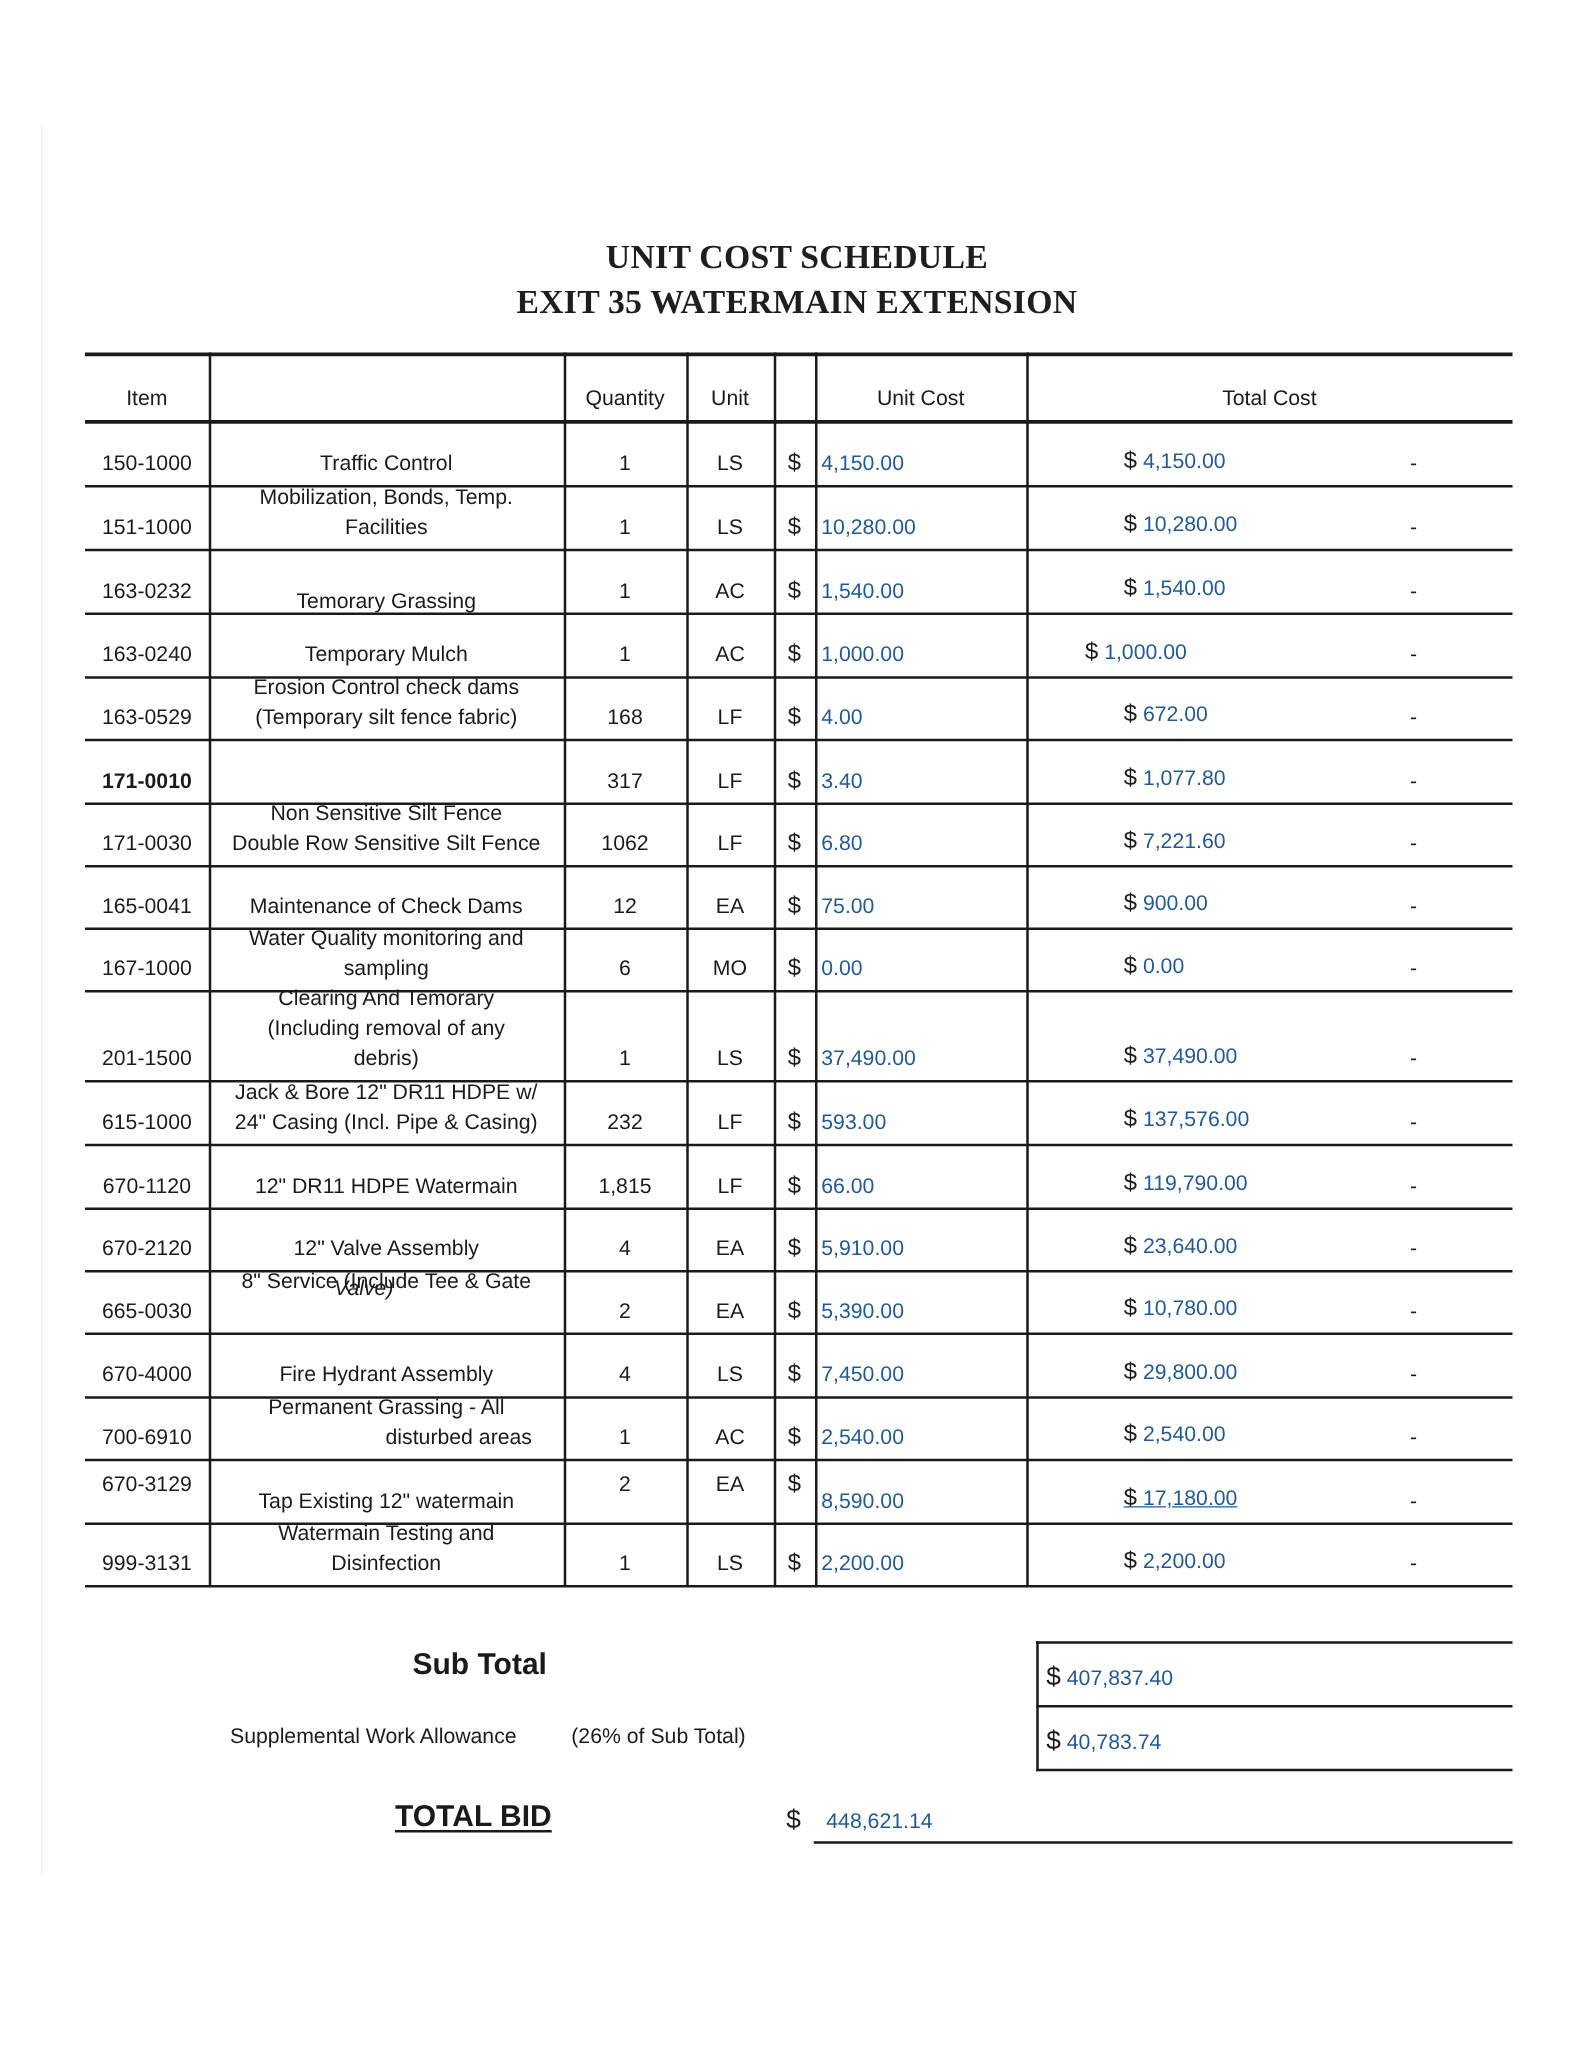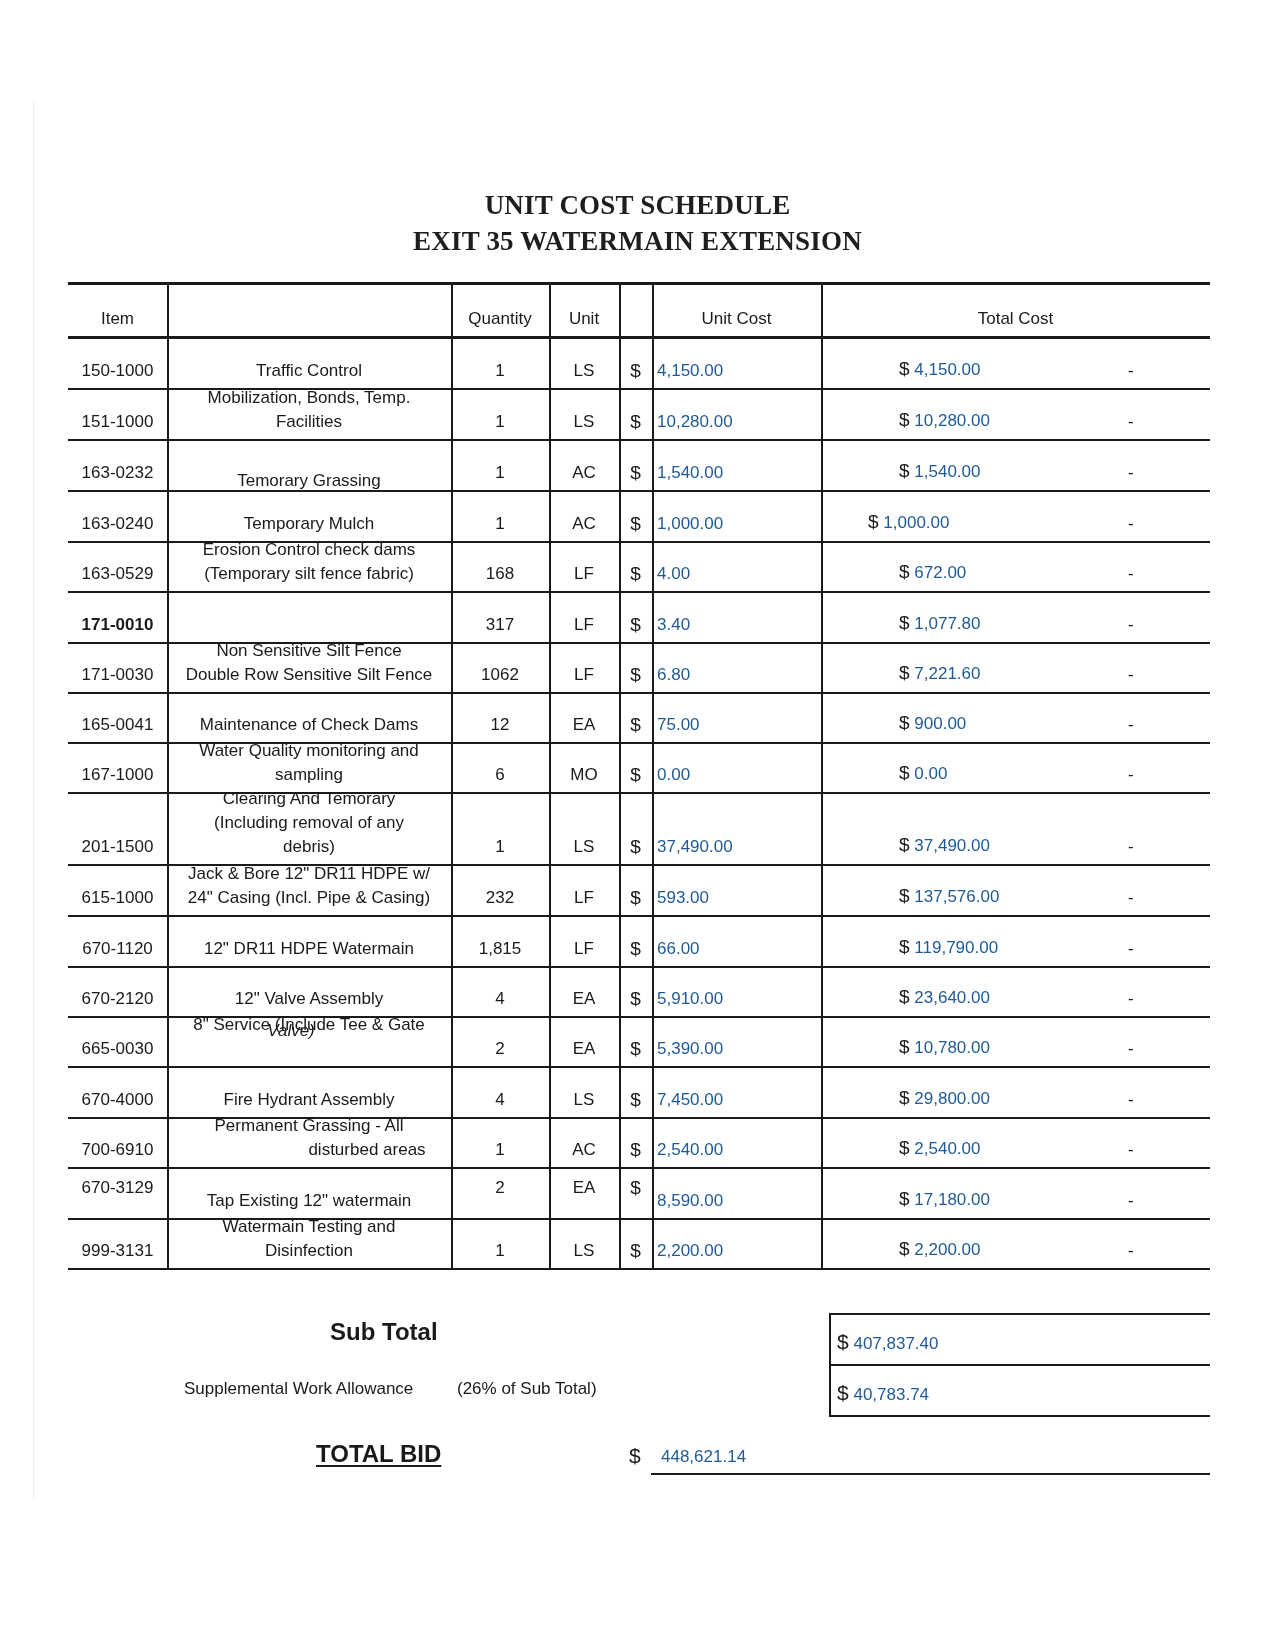--- a/index.html
+++ b/index.html
@@ -198,21 +198,21 @@
     <div class="cell blue" style="left:657px; top:1139px;">2,540.00</div>
     <div class="cell blue" style="left:899px; top:1137px;"><span class="dollar" style="font-size: 19px;">$</span> <span>2,540.00</span></div>
     <div class="cell" style="left:1128px; top:1139px;">-</div>
     <div class="hline" style="left:68px; top:1218px; width:1142px;"></div>
     <div class="cell center" style="left:68px; top:1177px; width:99px;">670-3129</div>
     <div class="cell center" style="left:167px; top:1190px; width:284px;">Tap Existing 12" watermain</div>
     <div class="cell center" style="left:451px; top:1177px; width:98px;">2</div>
     <div class="cell center" style="left:549px; top:1177px; width:70px;">EA</div>
     <div class="cell center" style="left:619px; top:1177px; width:33px; font-size:19px;">$</div>
     <div class="cell blue" style="left:657px; top:1190px;">8,590.00</div>
-    <div class="cell blue" style="left:899px; top:1188px;"><span class="dollar" style="font-size: 19px;">$</span> <span>17,180.00</span></div>
+    <div class="cell blue" style="left:899px; top:1188px;text-decoration:underline;"><span class="dollar" style="font-size: 19px;">$</span> <span>17,180.00</span></div>
     <div class="cell" style="left:1128px; top:1190px;">-</div>
     <div class="hline" style="left:68px; top:1268px; width:1142px;"></div>
     <div class="cell center" style="left:68px; top:1240px; width:99px;">999-3131</div>
     <div class="cell center" style="left:167px; top:1216px; width:284px;">Watermain Testing and</div>
     <div class="cell center" style="left:167px; top:1240px; width:284px;">Disinfection</div>
     <div class="cell center" style="left:451px; top:1240px; width:98px;">1</div>
     <div class="cell center" style="left:549px; top:1240px; width:70px;">LS</div>
     <div class="cell center" style="left:619px; top:1240px; width:33px; font-size:19px;">$</div>
     <div class="cell blue" style="left:657px; top:1240px;">2,200.00</div>
     <div class="cell blue" style="left:899px; top:1238px;"><span class="dollar" style="font-size: 19px;">$</span> <span>2,200.00</span></div>

